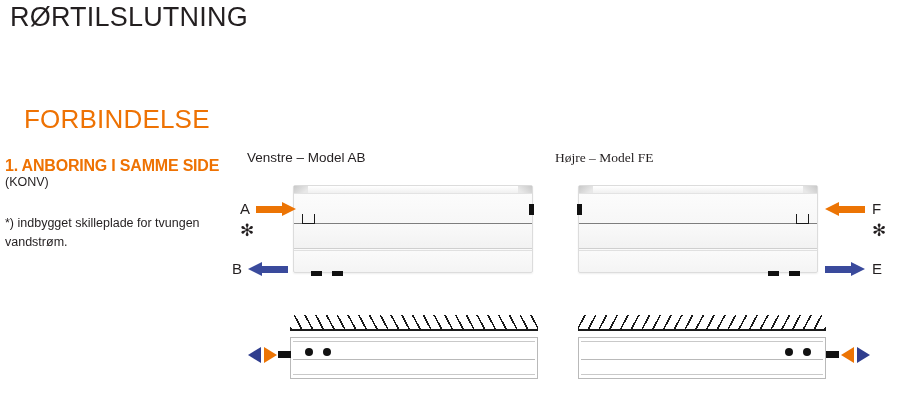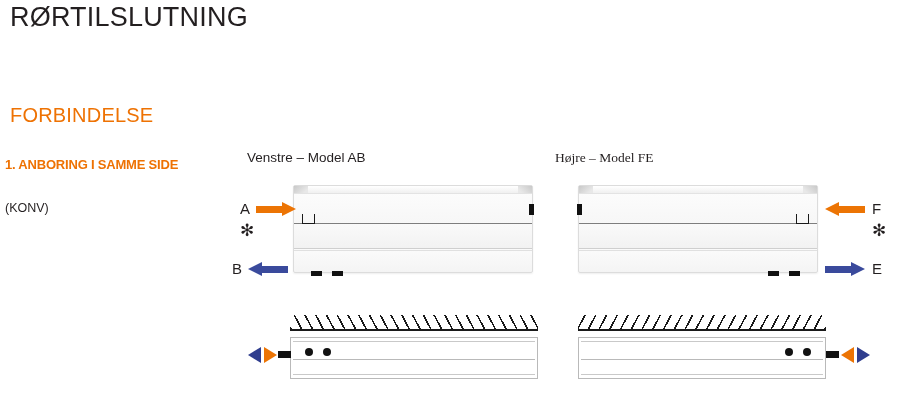--- a/index.html
+++ b/index.html
@@ -22,45 +22,44 @@
     left: 10px;
     top: 2px;
     font-size: 27px;
     font-weight: 400;
     letter-spacing: 0.2px;
     color: #231f20;
     white-space: nowrap;
   }
   #section-title {
     position: absolute;
-    left: 10px;
+    left: 24px;
     top: 104px;
-    font-size: 20px;
+    font-size: 26px;
     font-weight: 400;
     letter-spacing: 0.2px;
     color: #ee7203;
     white-space: nowrap;
   }
 
   
   #left-col {
     position: absolute;
     left: 5px;
     top: 157px;
     width: 225px;
   }
   #subsection-title {
-    font-size: 13px;
+    font-size: 16px;
     font-weight: bold;
     color: #ee7203;
     letter-spacing: -0.2px;
     white-space: nowrap;
   }
   #konv-note {
-    margin-top: 29px;
     font-size: 12.5px;
     color: #231f20;
   }
   #footnote {
     margin-top: 25px;
     font-size: 12.5px;
     line-height: 19px;
     color: #231f20;
   }
 
@@ -331,20 +330,21 @@
 </style>
 </head>
 <body>
 
 <div id="page-title">RØRTILSLUTNING</div>
 <div id="section-title">FORBINDELSE</div>
 
 <div id="left-col">
   <div id="subsection-title">1. ANBORING I SAMME SIDE</div>
   <div id="konv-note">(KONV)</div>
+  <div id="footnote">*) indbygget skilleplade for tvungen vandstrøm.</div>
 </div>
 
 <div class="diagram" id="diagram-left">
 
   <div class="diagram-caption">Venstre – Model AB</div>
 
   <div class="unit-front">
     <div class="unit-lid">
       <div class="lid-corner left"></div>
       <div class="lid-corner right"></div>

